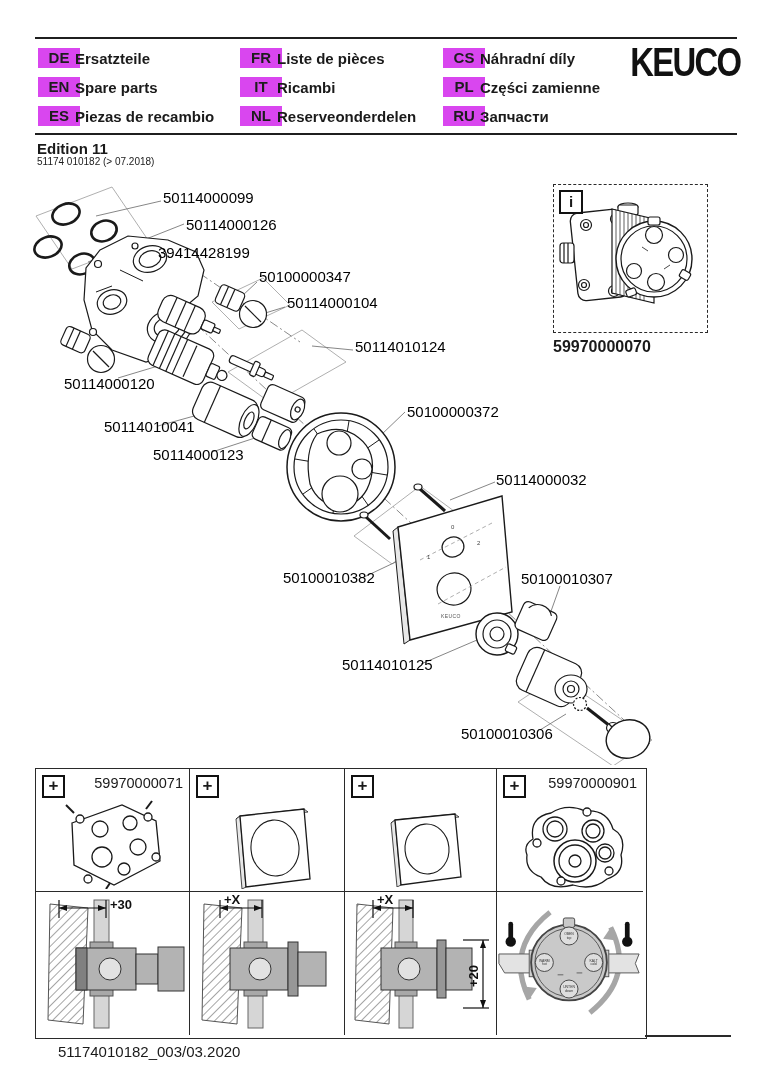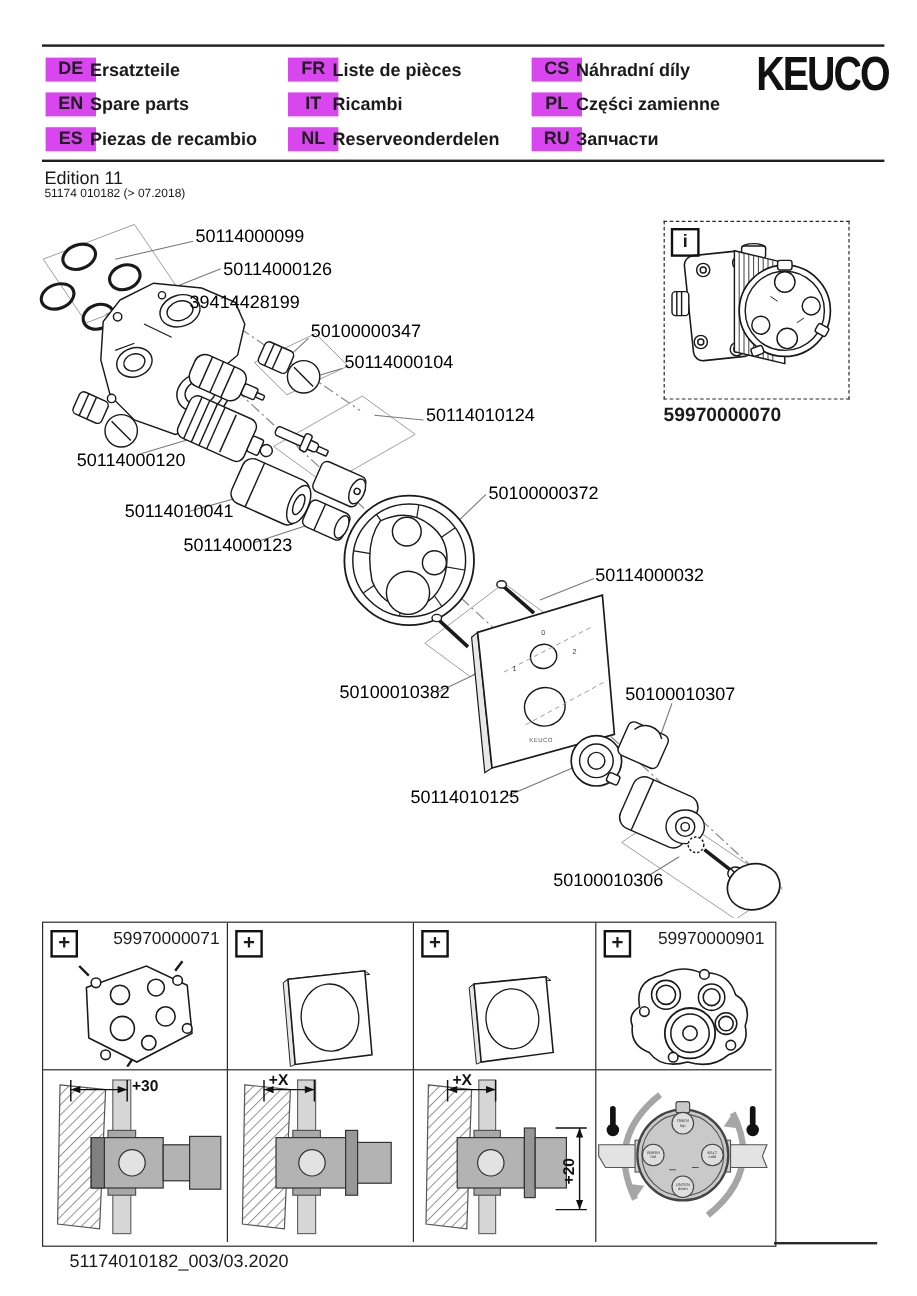--- a/index.html
+++ b/index.html
@@ -6,21 +6,21 @@
   #page{position:relative;width:764px;height:1080px;background:#fff;overflow:hidden;
         font-family:"Liberation Sans",sans-serif;color:#1a1a1a;}
   .rule{position:absolute;left:35px;width:702px;height:2px;background:#1f1f1f;}
   
   .lang-badge{position:absolute;width:42px;height:20px;background:#d946ef;color:#1d1d1d;
       font-weight:bold;font-size:15px;text-align:center;line-height:20px;}
   .lang-label{position:absolute;font-weight:bold;font-size:15px;white-space:nowrap;}
   #logo{position:absolute;right:24px;top:40px;font-size:40px;font-weight:bold;
       letter-spacing:-2px;transform:scaleX(.82);transform-origin:100% 50%;color:#111;}
   
-  .ed-title{position:absolute;left:37px;top:140px;font-size:15px;font-weight:normal;text-align:right;}
+  .ed-title{position:absolute;left:37px;top:140px;font-size:15px;font-weight:bold;text-align:right;}
   .ed-model{position:absolute;left:37px;top:156px;font-size:10px;}
   
   .plbl{position:absolute;font-size:15px;white-space:nowrap;color:#000000;}
   
   #inset{position:absolute;left:553px;top:184px;width:153px;height:147px;
       border:1.6px dashed #2a2a2a;background:#fff;}
   #inset .i-icon{position:absolute;left:5px;top:5px;width:20px;height:20px;border:2.2px solid #111;
       font-weight:bold;font-size:15px;text-align:center;line-height:20px;z-index:2;}
   #inset-label{position:absolute;left:553px;top:338px;font-size:16px;font-weight:bold;}
   

